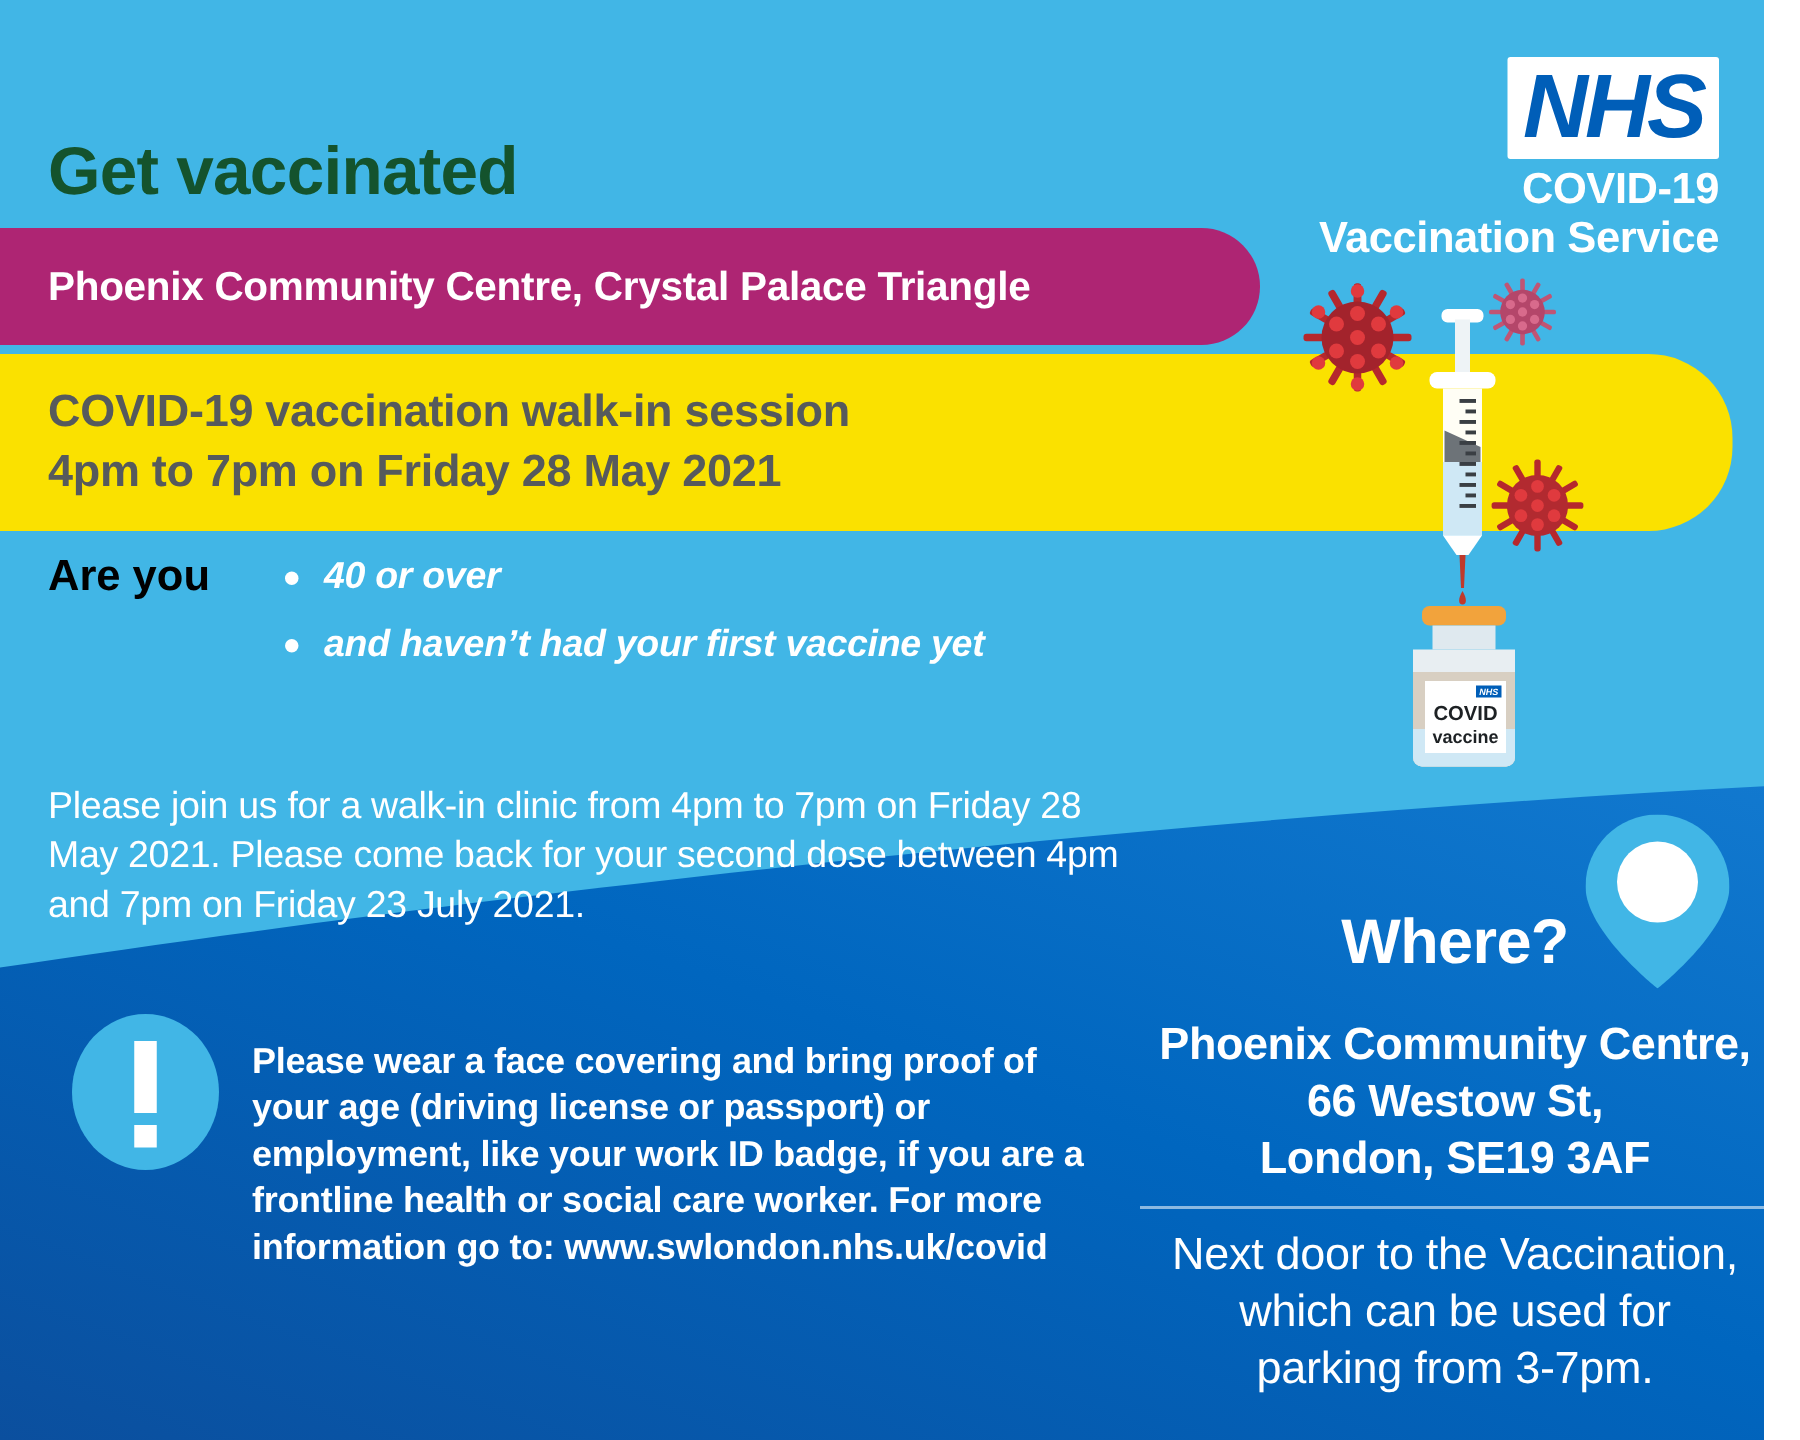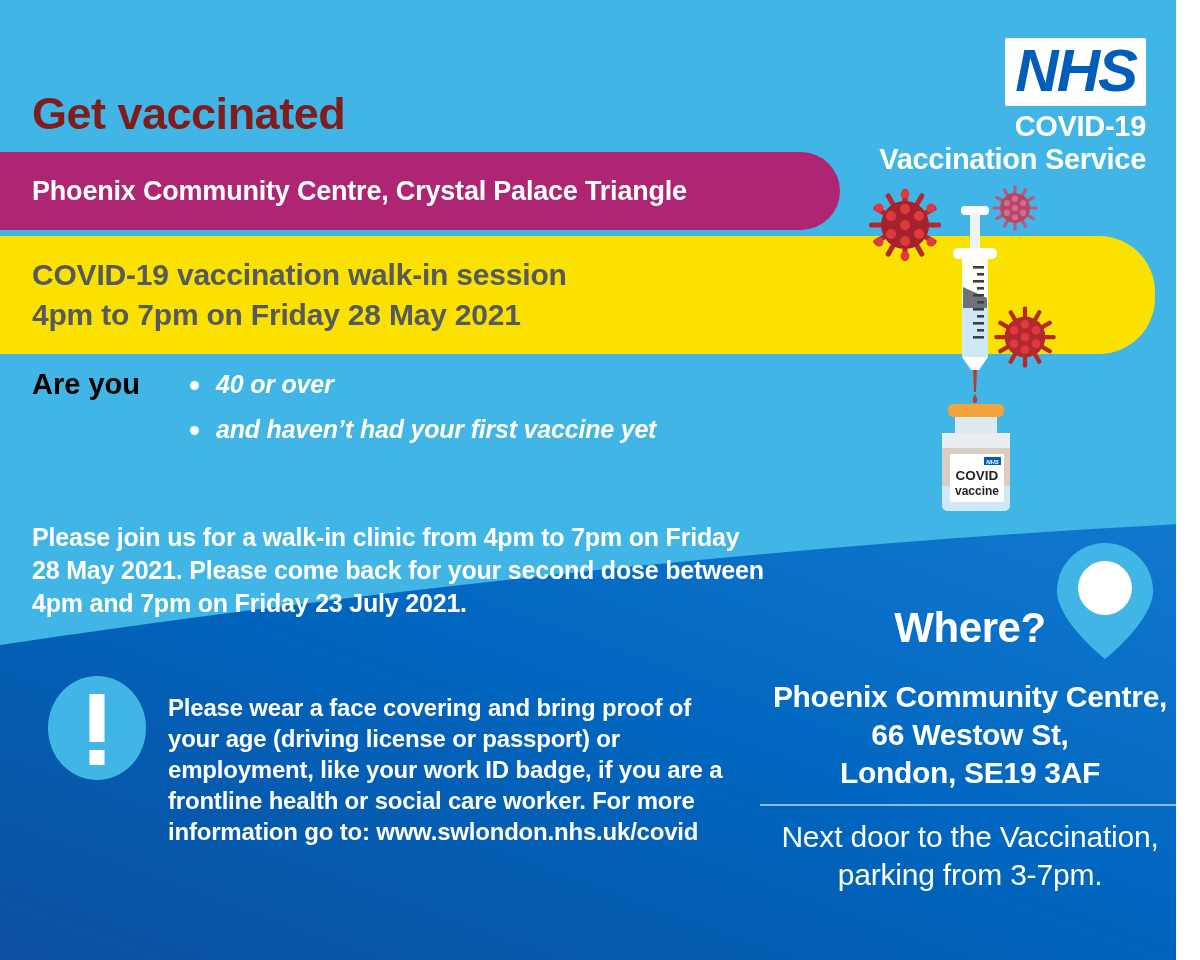--- a/index.html
+++ b/index.html
@@ -39,21 +39,21 @@
     color:#ffffff;
     font-size:29px;
     font-weight:bold;
     line-height:33px;
     letter-spacing:-.3px;
   }
 
   
   .headline{
     position:absolute;left:32px;top:88px;
-    color:#7f1d1d;
+    color:#14532d;
     font-size:45px;
     font-weight:bold;
     letter-spacing:-.5px;
   }
 
   
   .venue-bar{
     position:absolute;left:-20px;top:152px;
     width:860px;height:78px;
     background:#ae2573;
@@ -100,21 +100,21 @@
   .bullets li{position:relative;padding-left:36px;margin-bottom:12px;font-style:italic;}
   .bullets li::before{
     content:"";position:absolute;left:10px;top:13px;
     width:9px;height:9px;border-radius:50%;background:#ffffff;
   }
 
   
   .intro{
     position:absolute;left:32px;top:521px;
     width:740px;
-    color:#ffffff;font-size:25px;font-weight:bold;
+    color:#ffffff;font-size:25px;font-weight:normal;
     line-height:33px;letter-spacing:-.2px;
   }
 
   
   .note-icon{
     position:absolute;left:48px;top:676px;
     width:98px;height:104px;border-radius:50%;
     background:#41b6e6;
   }
   .note-icon i{
@@ -214,20 +214,21 @@
 
   <div class="where-title">Where?</div>
   <div class="where-addr">
     <div>Phoenix Community Centre,</div>
     <div>66 Westow St,</div>
     <div>London, SE19 3AF</div>
   </div>
   <div class="where-rule"></div>
   <div class="where-note">
     <div>Next door to the Vaccination,</div>
+    <div>which can be used for</div>
     <div>parking from 3-7pm.</div>
   </div>
 
   <svg class="artwork" viewBox="0 0 230 340">
 
     <g transform="translate(45,45)">
       <g fill="#b5282d">
         <g>
           <rect x="-2.5" y="-36" width="5" height="14" rx="2"></rect>
           <rect x="-2.5" y="22" width="5" height="14" rx="2" transform="rotate(180)"></rect>

